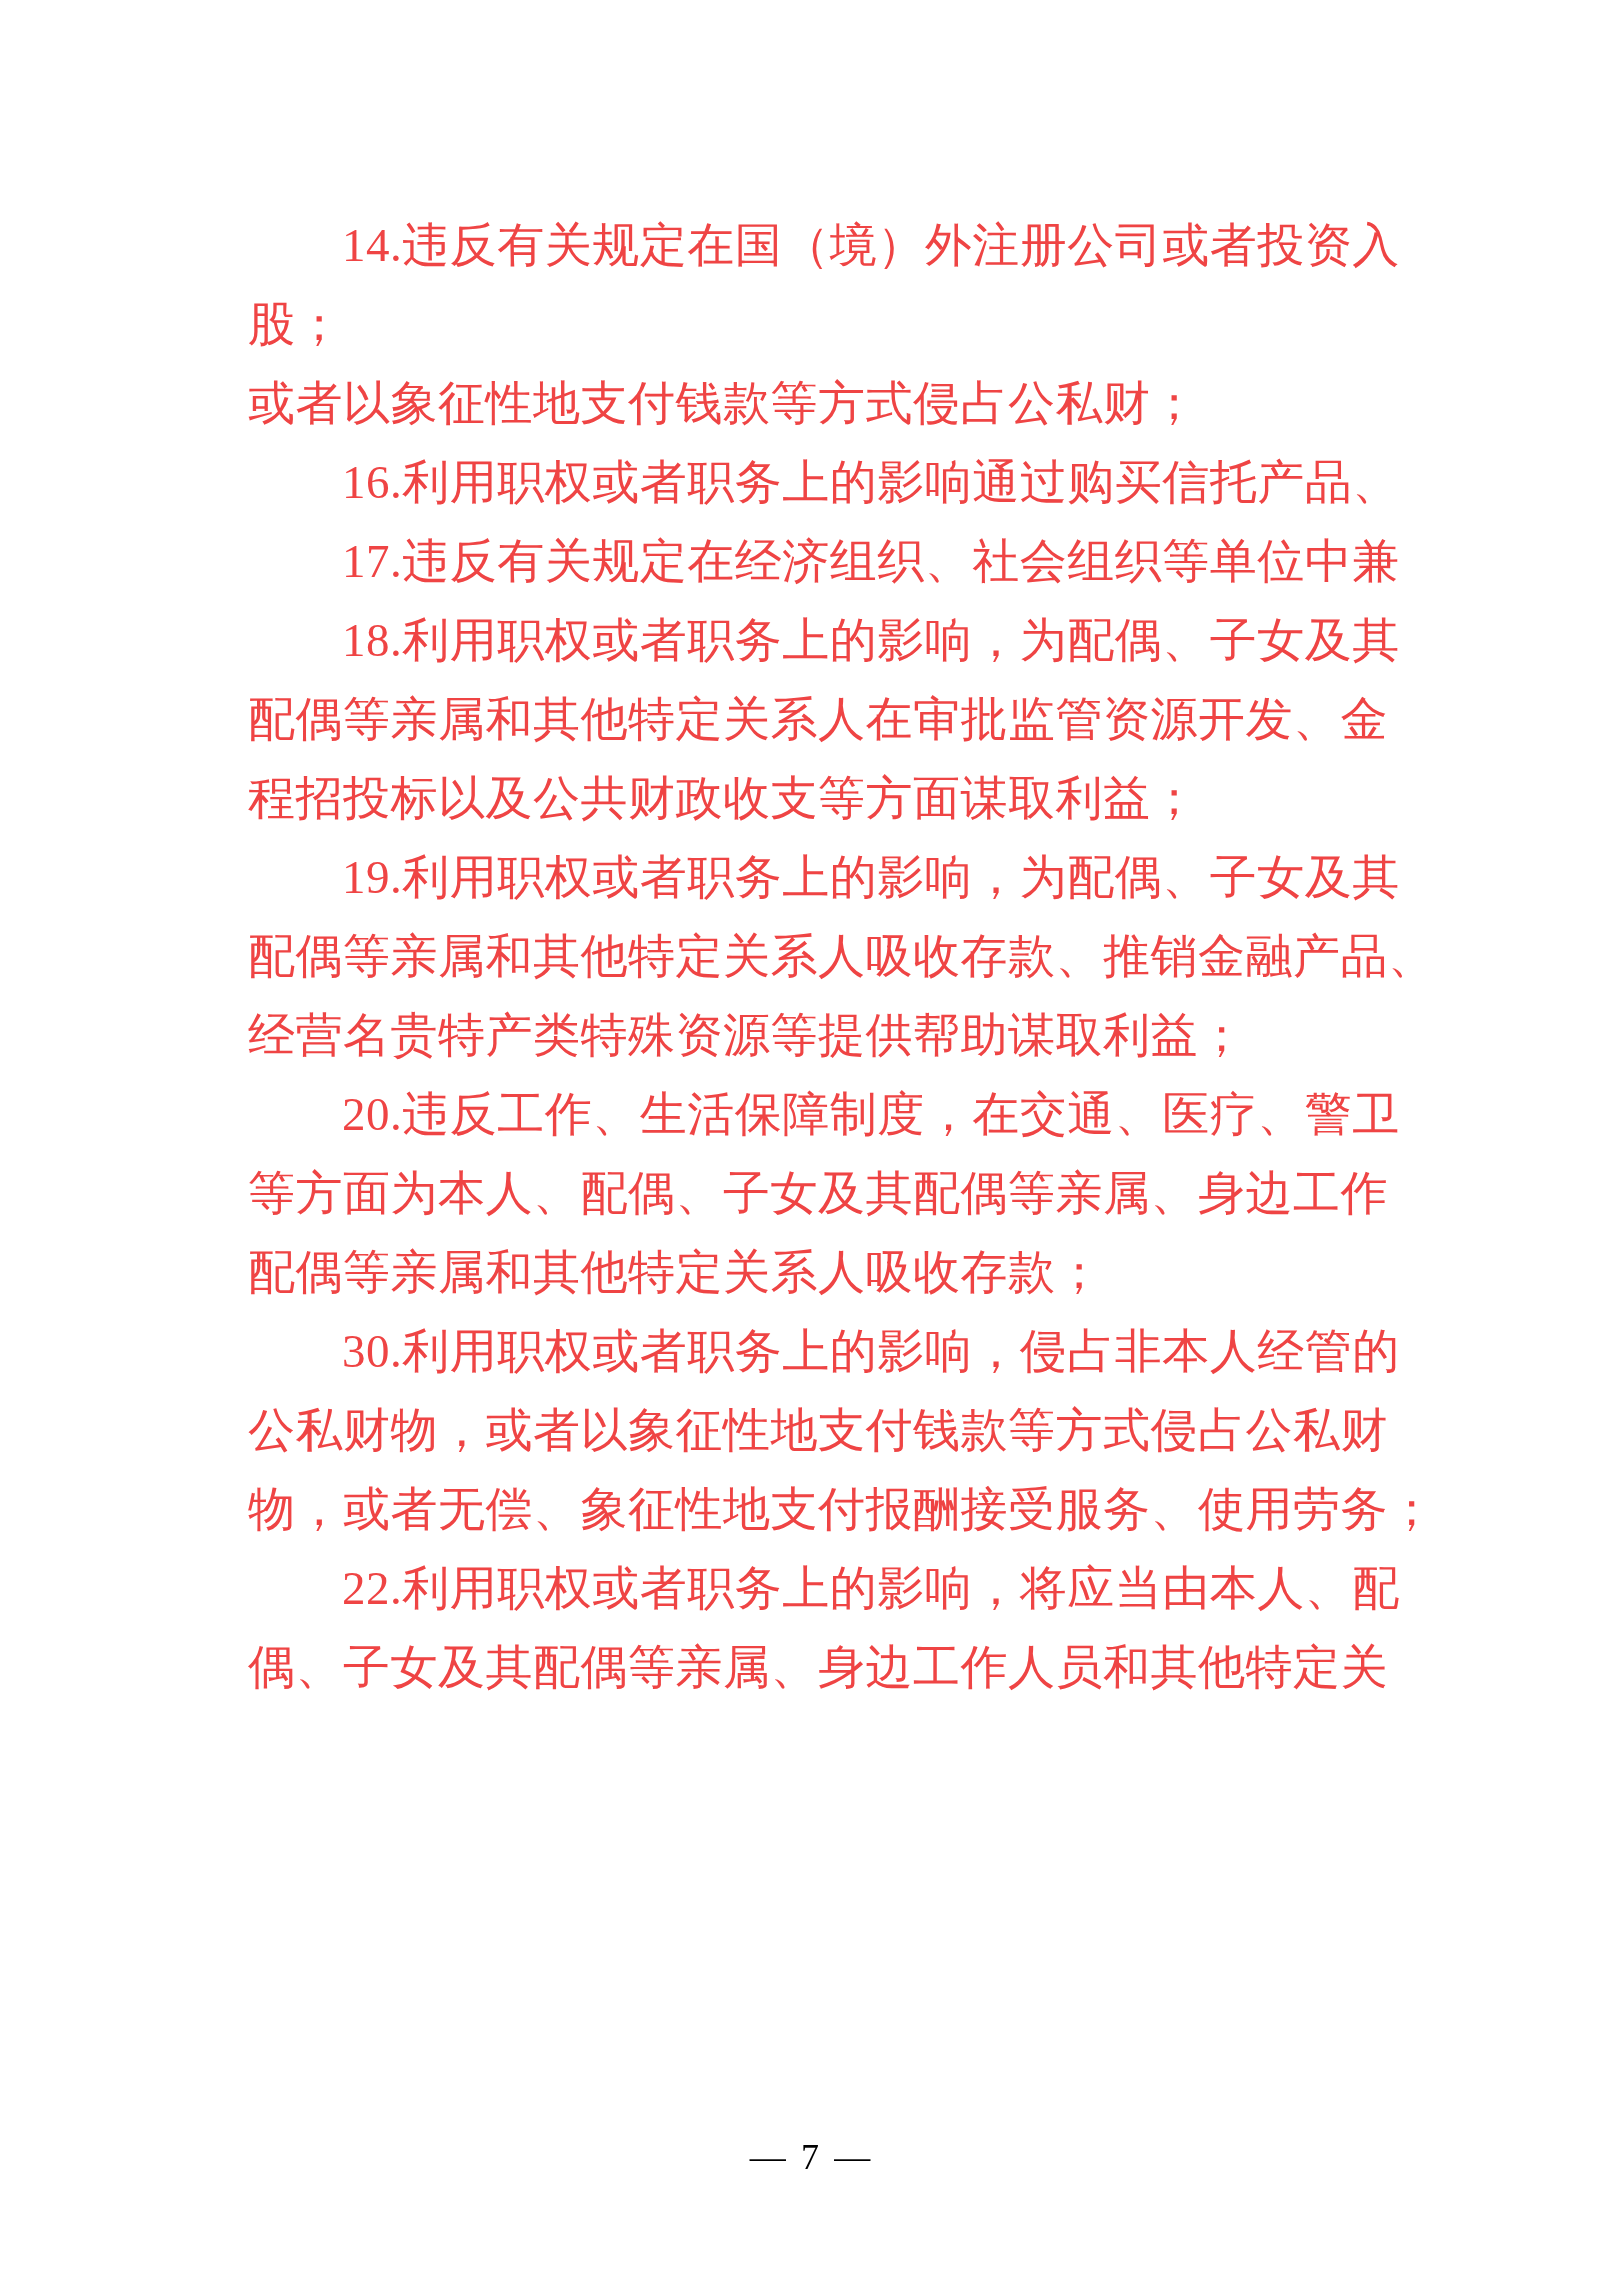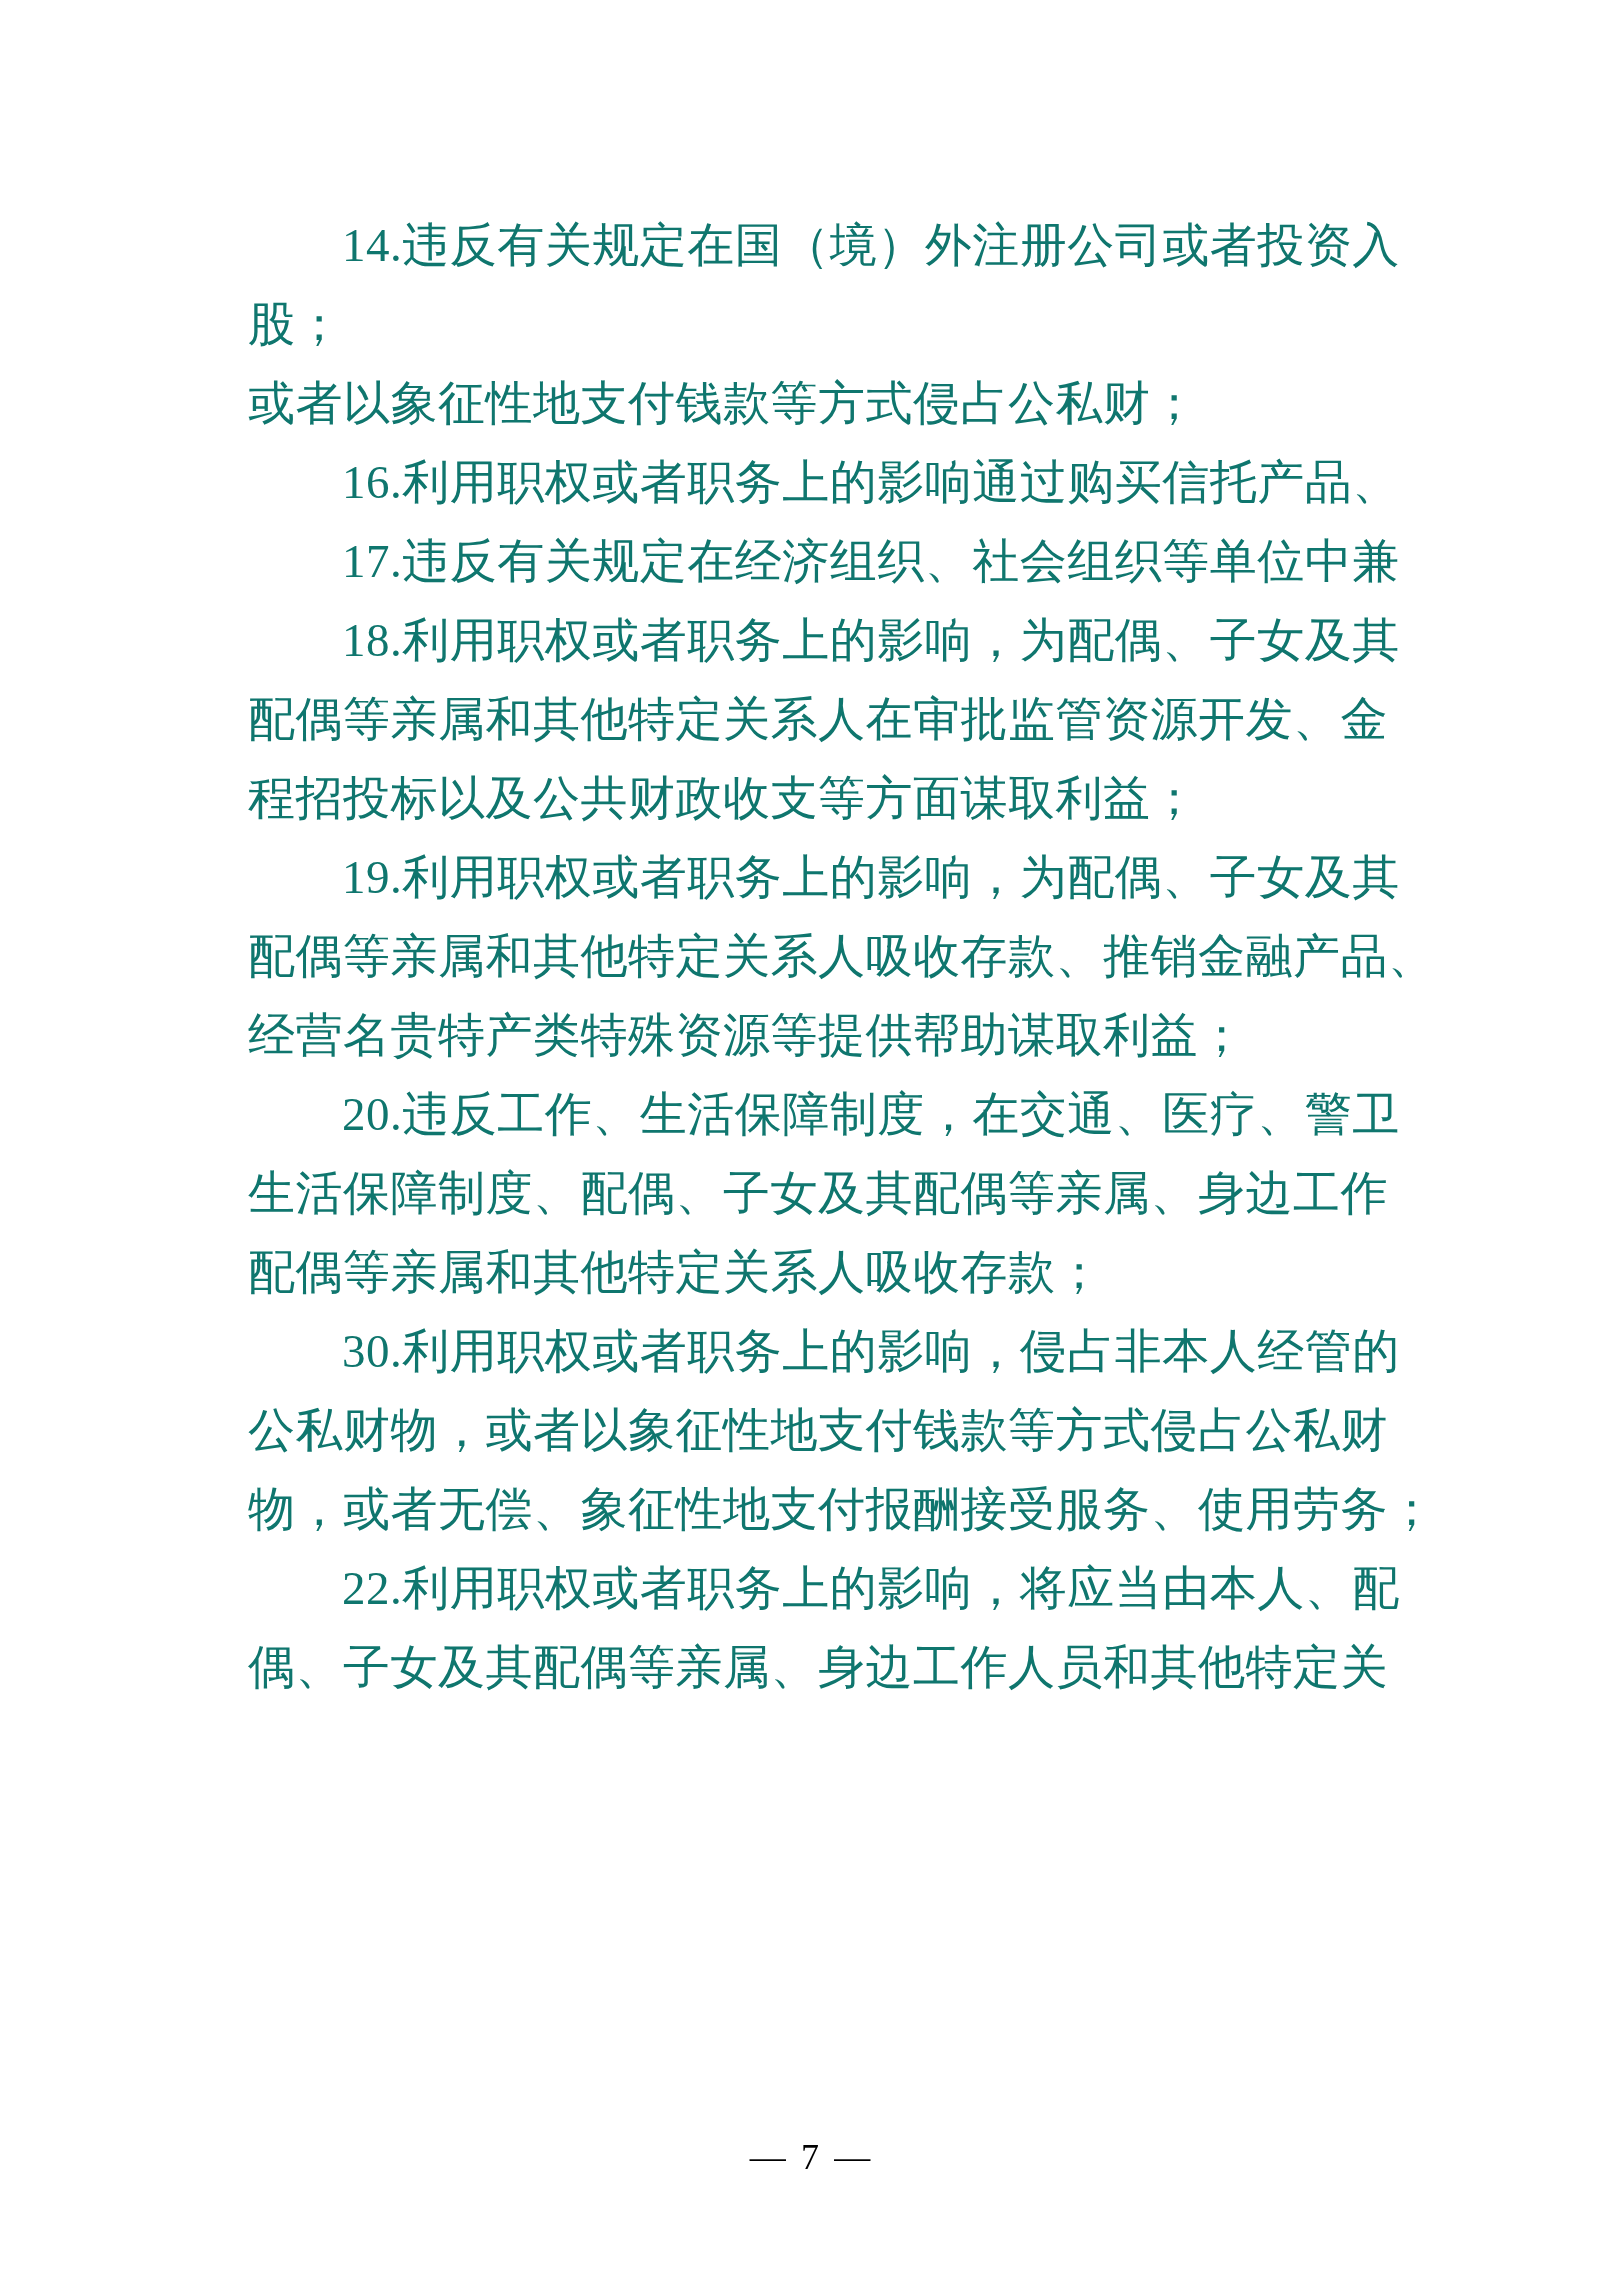--- a/index.html
+++ b/index.html
@@ -21,21 +21,21 @@
     left: 248px;
     top: 206px;
     width: 1155px;
   }
   .line {
     font-size: 47px;
     height: 79px;
     line-height: 79px;
     white-space: nowrap;
     letter-spacing: 0.5px;
-    color: #0f766e;
+    color: #ef4444;
   }
   .indent {
     text-indent: 94px;
   }
   .footer {
     position: absolute;
     top: 2123px;
     left: 0;
     width: 100%;
     text-align: center;
@@ -55,21 +55,21 @@
     <div class="line">或者以象征性地支付钱款等方式侵占公私财；</div>
     <div class="line indent">16.利用职权或者职务上的影响通过购买信托产品、</div>
     <div class="line indent">17.违反有关规定在经济组织、社会组织等单位中兼</div>
     <div class="line indent">18.利用职权或者职务上的影响，为配偶、子女及其</div>
     <div class="line">配偶等亲属和其他特定关系人在审批监管资源开发、金</div>
     <div class="line">程招投标以及公共财政收支等方面谋取利益；</div>
     <div class="line indent">19.利用职权或者职务上的影响，为配偶、子女及其</div>
     <div class="line">配偶等亲属和其他特定关系人吸收存款、推销金融产品、</div>
     <div class="line">经营名贵特产类特殊资源等提供帮助谋取利益；</div>
     <div class="line indent">20.违反工作、生活保障制度，在交通、医疗、警卫</div>
-    <div class="line">生活保障制度、配偶、子女及其配偶等亲属、身边工作</div>
+    <div class="line">等方面为本人、配偶、子女及其配偶等亲属、身边工作</div>
     <div class="line">配偶等亲属和其他特定关系人吸收存款；</div>
     <div class="line indent">30.利用职权或者职务上的影响，侵占非本人经管的</div>
     <div class="line">公私财物，或者以象征性地支付钱款等方式侵占公私财</div>
     <div class="line">物，或者无偿、象征性地支付报酬接受服务、使用劳务；</div>
     <div class="line indent">22.利用职权或者职务上的影响，将应当由本人、配</div>
     <div class="line">偶、子女及其配偶等亲属、身边工作人员和其他特定关</div>
   </div>
 
   <div class="footer">— 7 —</div>
 </div>

